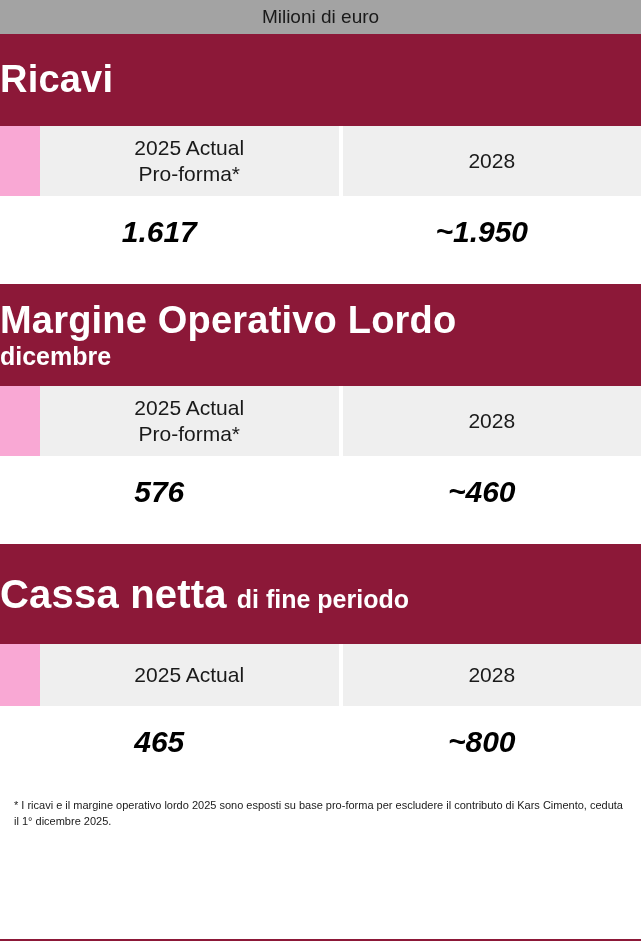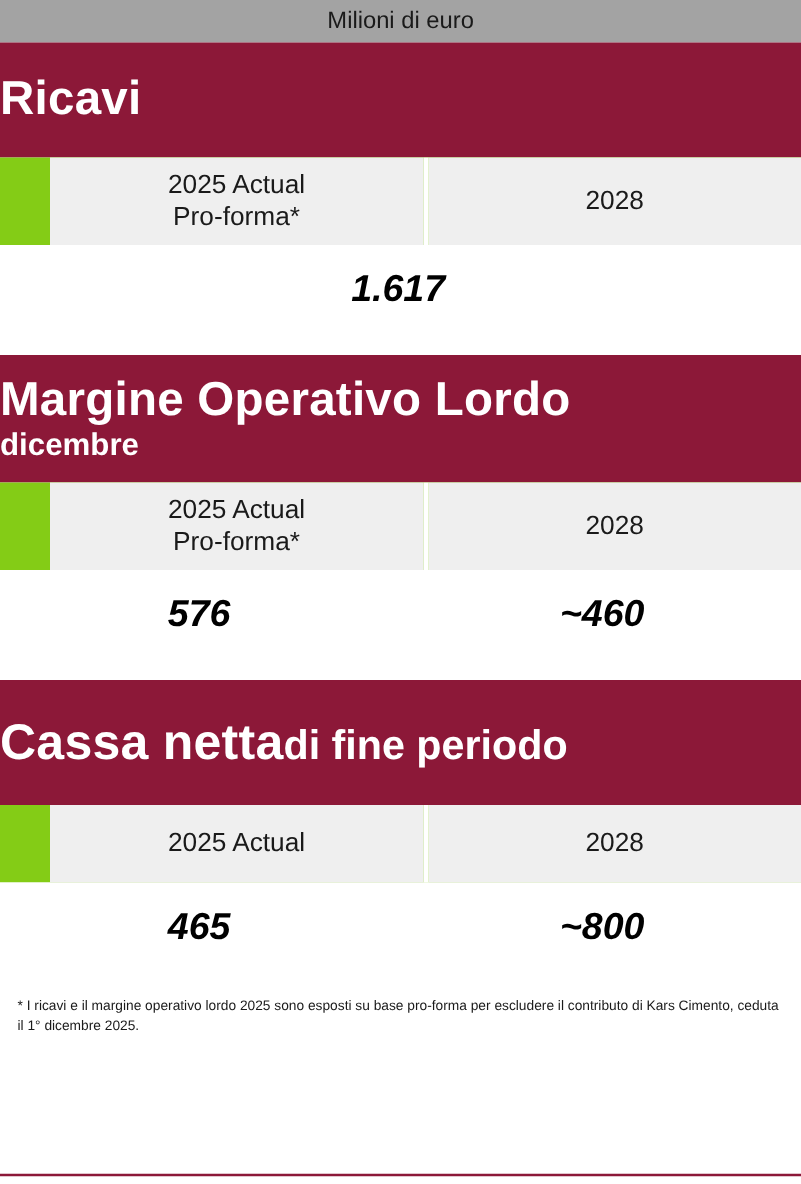--- a/index.html
+++ b/index.html
@@ -52,26 +52,27 @@
   .band-sub {
     font-size: 25px;
     font-weight: bold;
     line-height: 1.05;
     margin-top: 2px;
   }
   .band-inline {
     display: flex;
     align-items: baseline;
     justify-content: center;
+    gap: 10px;
   }
   .band-inline .band-title { font-size: 40px; }
-  .band-inline .band-sub { font-size: 33px; margin-top: 0; }
+  .band-inline .band-sub { font-size: 25px; margin-top: 0; }
   .hdr-row {
     display: flex;
-    background: #84cc16;
+    background: #f9a8d4;
     padding-left: 40px;
   }
   .hdr-cell {
     background: #efefef;
     flex: 1 1 0;
     display: flex;
     align-items: center;
     justify-content: center;
     text-align: center;
     font-size: 21px;
@@ -137,20 +138,21 @@
           <div>2025 Actual</div>
           <div>Pro-forma*</div>
         </div>
       </div>
       <div class="hdr-gap"></div>
       <div class="hdr-cell">2028</div>
     </div>
     <div class="val-row val-h">
       <div class="val-cell">1.617</div>
       <div class="val-gap"></div>
+      <div class="val-cell">~1.950</div>
     </div>
   </div>
 
   <div class="spacer-sm"></div>
 
   <div class="block">
     <div class="band band-2">
       <div class="band-title">Margine Operativo Lordo</div>
       <div class="band-sub">dicembre</div>
     </div>

